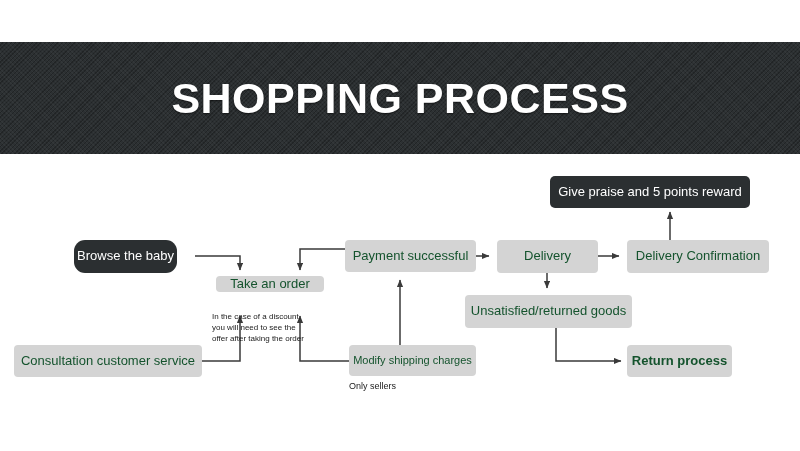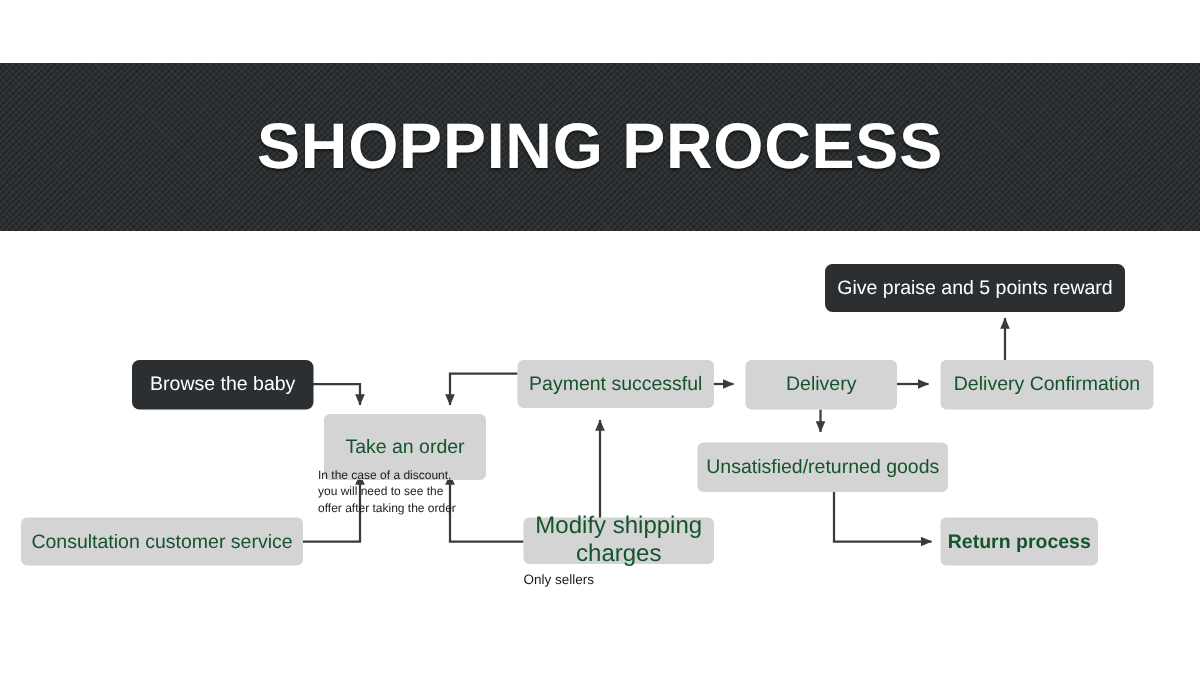--- a/index.html
+++ b/index.html
@@ -119,44 +119,44 @@
       <path d="M598,256 L619,256" marker-end="url(#arrow)"></path>
 
       <path d="M547,273 L547,288" marker-end="url(#arrow)"></path>
 
       <path d="M556,328 L556,361 L621,361" marker-end="url(#arrow)"></path>
 
       <path d="M670,240 L670,212" marker-end="url(#arrow)"></path>
     </g>
   </svg>
 
-  <div class="node dark" style="left:88px; top:240px; width:121px; height:33px;">
+  <div class="node dark" style="left:74px; top:240px; width:103px; height:33px;border-radius:11px;">
     <span>Browse the baby</span>
   </div>
 
   <div class="node light" style="left:14px; top:345px; width:188px; height:32px;">
     <span>Consultation customer service</span>
   </div>
 
-  <div class="node light" style="left:216px; top:276px; width:108px; height:44px;">
+  <div class="node light" style="left:216px; top:276px; width:108px; height:16px;">
     <span>Take an order</span>
   </div>
 
   <div class="caption center" style="left:212px; top:312px; width:118px;">
     <div>In the case of a discount,</div>
     <div>you will need to see the</div>
     <div>offer after taking the order</div>
   </div>
 
   <div class="node light" style="left:345px; top:240px; width:131px; height:32px;">
     <span>Payment successful</span>
   </div>
 
   <div class="node light" style="left:349px; top:345px; width:127px; height:31px;">
-    <span style="font-size:16px;">Modify shipping charges</span>
+    <span style="font-size:11px;">Modify shipping charges</span>
   </div>
 
   <div class="caption center" style="left:349px; top:380px; width:127px; font-size:9px;">
     <span>Only sellers</span>
   </div>
 
   <div class="node light" style="left:497px; top:240px; width:101px; height:33px;text-align:center;">
     <span>Delivery</span>
   </div>
 

